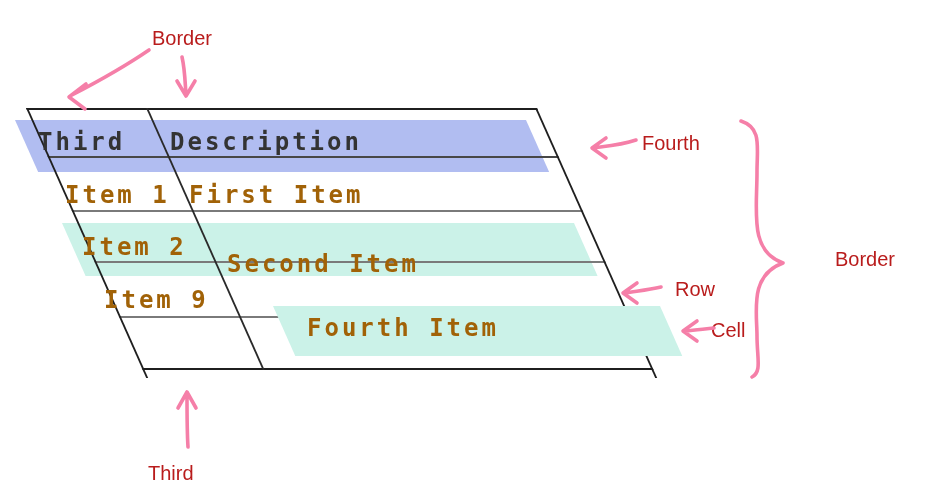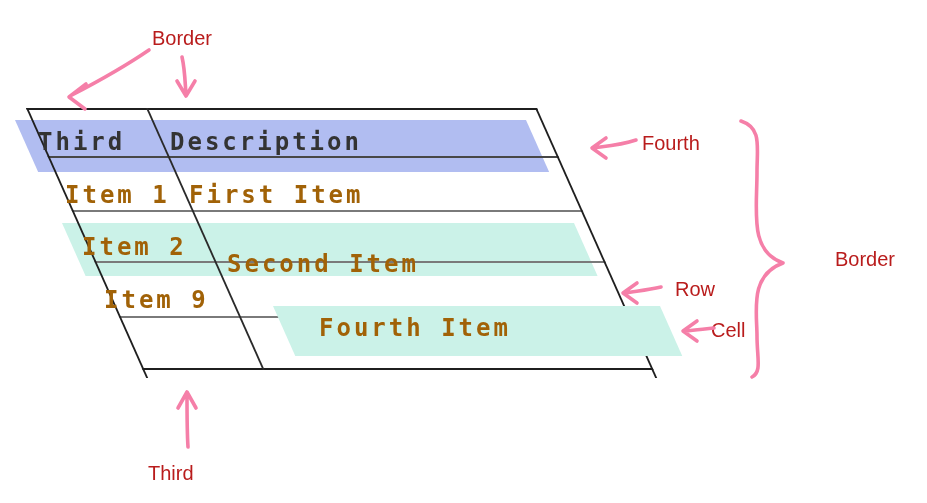--- a/index.html
+++ b/index.html
@@ -62,21 +62,21 @@
 
   <div class="mono" style="left:65px;top:183px">Item 1</div>
   <div class="mono" style="left:189px;top:183px">First Item</div>
 
   <div class="mono" style="left:82px;top:235px">Item 2</div>
   <div class="mono" style="left:227px;top:252px">Second Item</div>
 
   <div class="mono" style="left:104px;top:288px">Item 9</div>
 
   <div class="hl hl-cell skew"></div>
-  <div class="mono float-txt" style="left:319px;top:316px">Fourth Item</div>
+  <div class="mono float-txt" style="left:307px;top:316px">Fourth Item</div>
 
   <div class="label" style="left:152px;top:26px">Border</div>
   <div class="label" style="left:642px;top:131px">Fourth</div>
   <div class="label" style="left:835px;top:247px">Border</div>
   <div class="label" style="left:675px;top:277px">Row</div>
   <div class="label" style="left:711px;top:318px">Cell</div>
   <div class="label" style="left:148px;top:461px">Third</div>
 
   <svg class="anno" width="927" height="503" viewBox="0 0 927 503">
     <path d="M149,50 C130,63 97,82 72,95 M86,84 L69,97 L85,109"></path>

